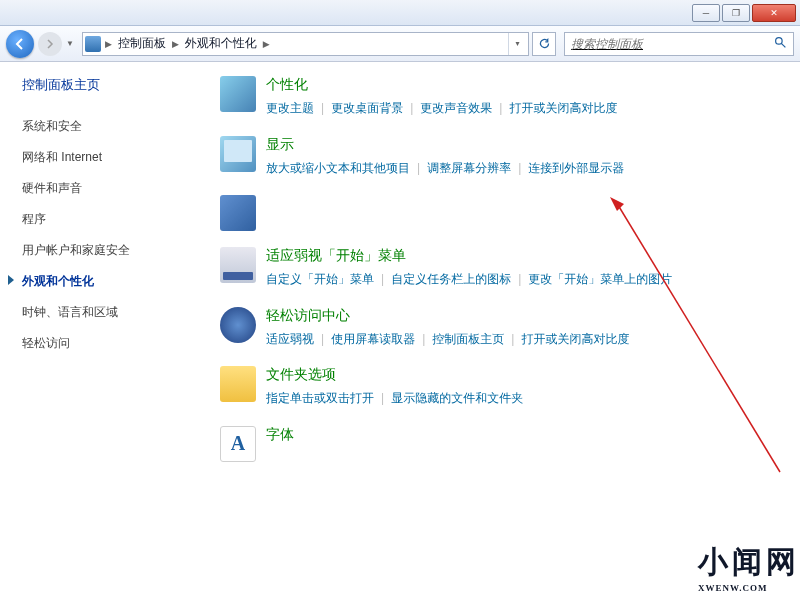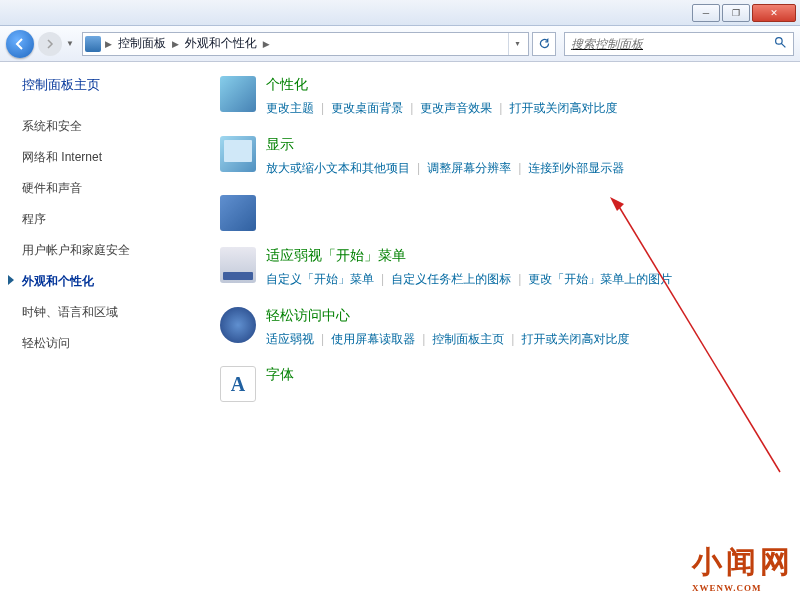--- a/index.html
+++ b/index.html
@@ -47,21 +47,21 @@
 .ic-taskbar::after { content:""; position:absolute; left:3px; right:3px; bottom:3px; height:8px; background:#4060a0; border-radius:1px; }
 .ic-ease { background: radial-gradient(circle, #6090d0, #204080); border-radius: 50%; }
 .ic-folder { background: linear-gradient(#ffe080, #f0c040); }
 .ic-fonts { background: #fff; border:1px solid #d0d0d0; position:relative; }
 .ic-fonts::after { content:"A"; position:absolute; inset:0; display:flex; align-items:center; justify-content:center; color:#2060a0; font-size:20px; font-weight:bold; font-family:"Times New Roman",serif; }
 
 .annotation-arrow { position: absolute; left: 400px; top: 135px; width: 200px; height: 280px; pointer-events: none; }
 .annotation-arrow line { stroke: #d02020; stroke-width: 1.5; }
 .annotation-arrow polygon { fill: #d02020; }
 
-.watermark { position: absolute; right: 6px; bottom: 6px; color: #c2410c; font-size: 30px; font-weight: bold; letter-spacing: 4px; pointer-events: none; font-family: "SimSun"; }
+.watermark { position: absolute; right: 0; bottom: 6px; color: #0f172a; font-size: 30px; font-weight: bold; letter-spacing: 4px; pointer-events: none; font-family: "SimSun"; }
 .watermark .sub { font-size: 9px; letter-spacing: 1px; display: block; }
 </style>
 </head>
 <body>
 
 <div class="titlebar">
   <div class="win-btn">─</div>
   <div class="win-btn">❐</div>
   <div class="win-btn close">✕</div>
 </div>
@@ -146,20 +146,27 @@
           </div>
         </div>
         <div class="cat">
           <div class="cat-icon ic-ease"></div>
           <div class="cat-body">
             <div class="cat-title">轻松访问中心</div>
             <div class="cat-links"><span class="cat-link">适应弱视</span><span class="link-sep">|</span><span class="cat-link">使用屏幕读取器</span><span class="link-sep">|</span><span class="cat-link">控制面板主页</span><span class="link-sep">|</span><span class="cat-link">打开或关闭高对比度</span></div>
           </div>
         </div>
         <div class="cat">
+          <div class="cat-icon ic-folder"></div>
+          <div class="cat-body">
+            <div class="cat-title">文件夹选项</div>
+            <div class="cat-links"><span class="cat-link">指定单击或双击打开</span><span class="link-sep">|</span><span class="cat-link">显示隐藏的文件和文件夹</span></div>
+          </div>
+        </div>
+        <div class="cat">
           <div class="cat-icon ic-fonts"></div>
           <div class="cat-body">
             <div class="cat-title">字体</div>
           </div>
         </div>
       </div>
     <svg class="annotation-arrow" viewBox="0 0 200 280">
       <line x1="170" y1="275" x2="8" y2="8"></line>
       <polygon points="0,0 14,7 7,14"></polygon>
     </svg>

